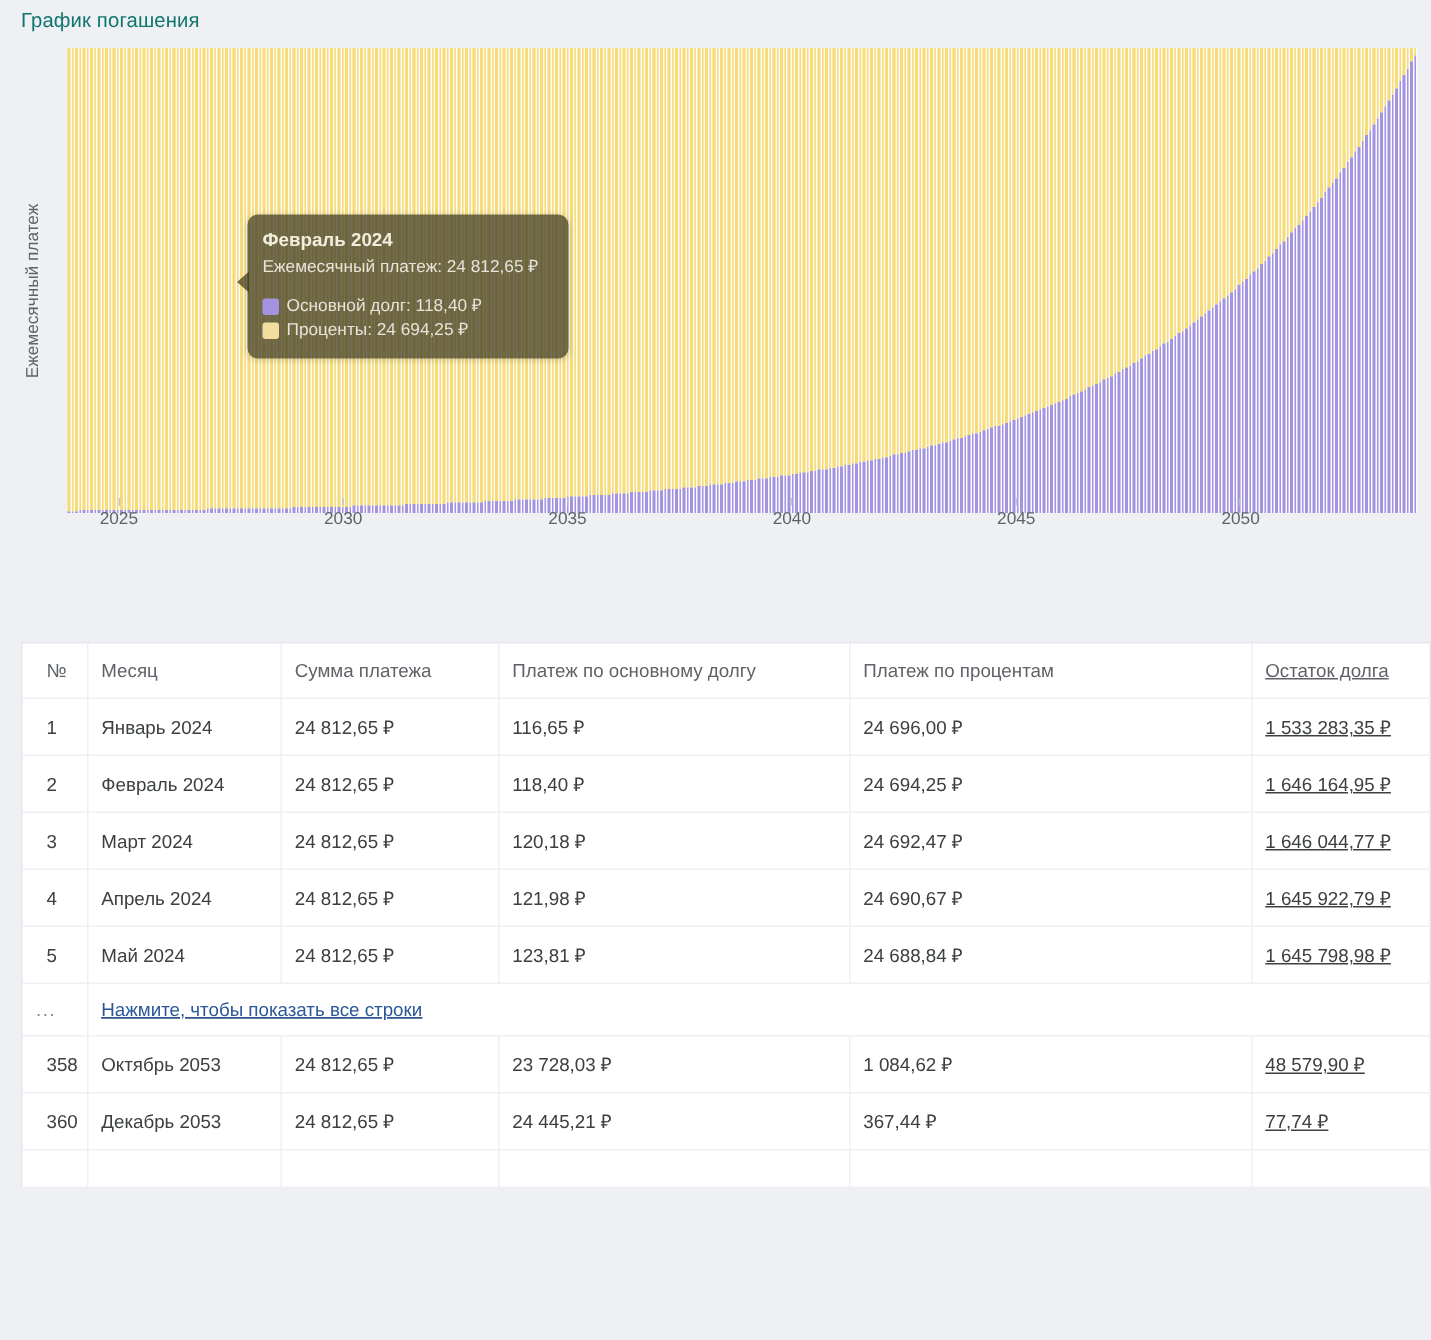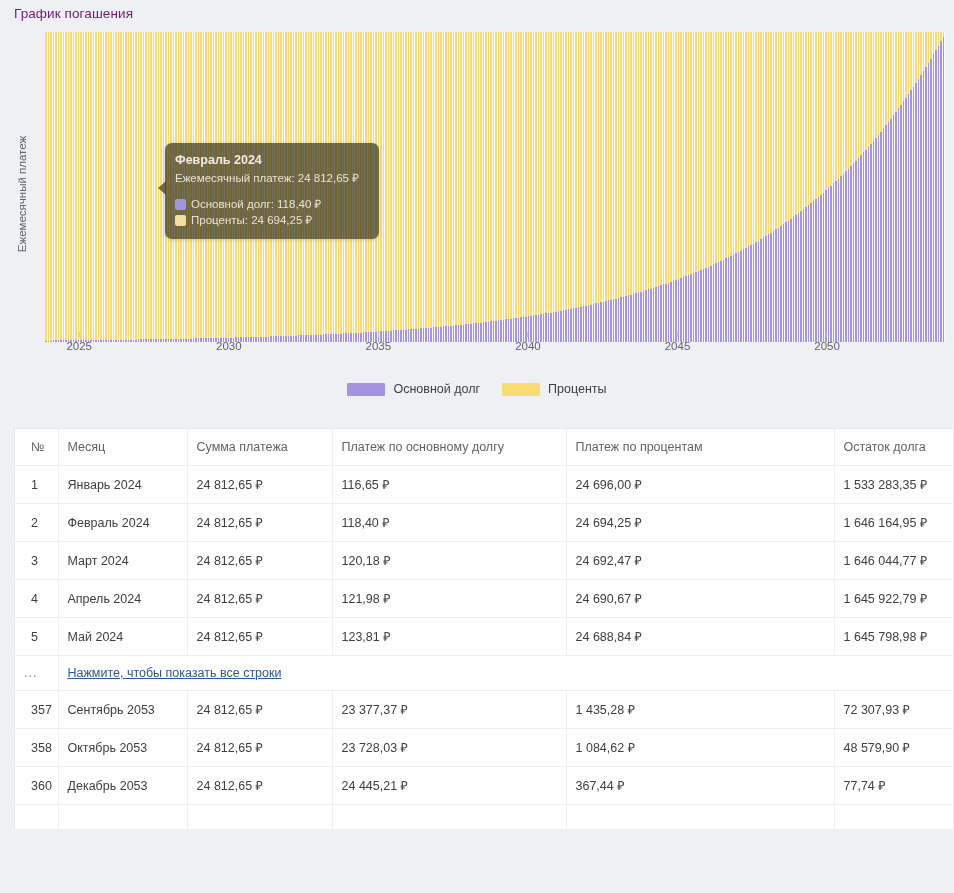--- a/index.html
+++ b/index.html
@@ -22,21 +22,21 @@
     position: absolute;
     left: 0; top: 0;
     width: 954px;
     height: 415px;
     background: #eef0f4;
   }
   #chart-title {
     position: absolute;
     left: 14px; top: 6px;
     font-size: 13.5px;
-    color: #701a75;
+    color: #0f766e;
     letter-spacing: .1px;
   }
   #chart-plot-wrap {
     position: absolute;
     left: 45px; top: 32px;
     width: 901px;
     height: 310px;
   }
   #y-axis-label {
     position: absolute;
@@ -205,21 +205,21 @@
     vertical-align: middle;
     white-space: nowrap;
     overflow: hidden;
   }
   th {
     color: #5f6368;
     font-size: 12.5px;
     padding-top: 11px;
     padding-bottom: 11px;
   }
-  td:last-child, th:last-child { border-right: none; }
+  td:last-child, th:last-child { border-right: none; text-decoration: underline; }
 
   col.c-num   { width: 43px; }
   col.c-month { width: 129px; }
   col.c-sum   { width: 145px; }
   col.c-princ { width: 234px; }
   col.c-int   { width: 268px; }
   col.c-rest  { width: 121px; }
 
   tr.row-num td:first-child,
   th:first-child { text-align: left; padding-left: 16px; }
@@ -1695,30 +1695,20 @@
 
   <div id="x-axis">
       <div class="xtick" style="left: 3.8%;"><span class="tickmark"></span><span>2025</span></div>
       <div class="xtick" style="left: 20.4%;"><span class="tickmark"></span><span>2030</span></div>
       <div class="xtick" style="left: 37%;"><span class="tickmark"></span><span>2035</span></div>
       <div class="xtick" style="left: 53.6%;"><span class="tickmark"></span><span>2040</span></div>
       <div class="xtick" style="left: 70.2%;"><span class="tickmark"></span><span>2045</span></div>
       <div class="xtick" style="left: 86.8%;"><span class="tickmark"></span><span>2050</span></div>
     </div>
 
-  <div id="legend">
-    <div class="legend-item">
-      <span class="legend-swatch" style="background: rgb(164, 147, 225);"></span>
-      <span>Основной долг</span>
-    </div>
-    <div class="legend-item">
-      <span class="legend-swatch" style="background: rgb(248, 219, 114);"></span>
-      <span>Проценты</span>
-    </div>
-  </div>
 
   <div id="tooltip">
     <div class="tt-title">Февраль 2024</div>
     <div class="tt-total">Ежемесячный платеж: 24 812,65 ₽</div>
     <div class="tt-row">
       <span class="tt-chip" id="tt-chip-principal" style="background: rgb(164, 147, 225);"></span>
       <span>Основной долг: 118,40 ₽</span>
     </div>
     <div class="tt-row">
       <span class="tt-chip" id="tt-chip-interest" style="background: rgb(242, 223, 160);"></span>
@@ -1792,28 +1782,20 @@
     <tbody>
       <tr>
         <td class="ellipsis-cell">...</td>
         <td colspan="5">
           <span class="show-all-link">Нажмите, чтобы показать все строки</span>
         </td>
       </tr>
     </tbody>
     <tbody id="tbody-bottom">
         <tr class="row-num">
-          <td>357</td>
-          <td>Сентябрь 2053</td>
-          <td>24 812,65 ₽</td>
-          <td>23 377,37 ₽</td>
-          <td>1 435,28 ₽</td>
-          <td>72 307,93 ₽</td>
-        </tr>
-        <tr class="row-num">
           <td>358</td>
           <td>Октябрь 2053</td>
           <td>24 812,65 ₽</td>
           <td>23 728,03 ₽</td>
           <td>1 084,62 ₽</td>
           <td>48 579,90 ₽</td>
         </tr>
         <tr class="row-num">
           <td>360</td>
           <td>Декабрь 2053</td>

